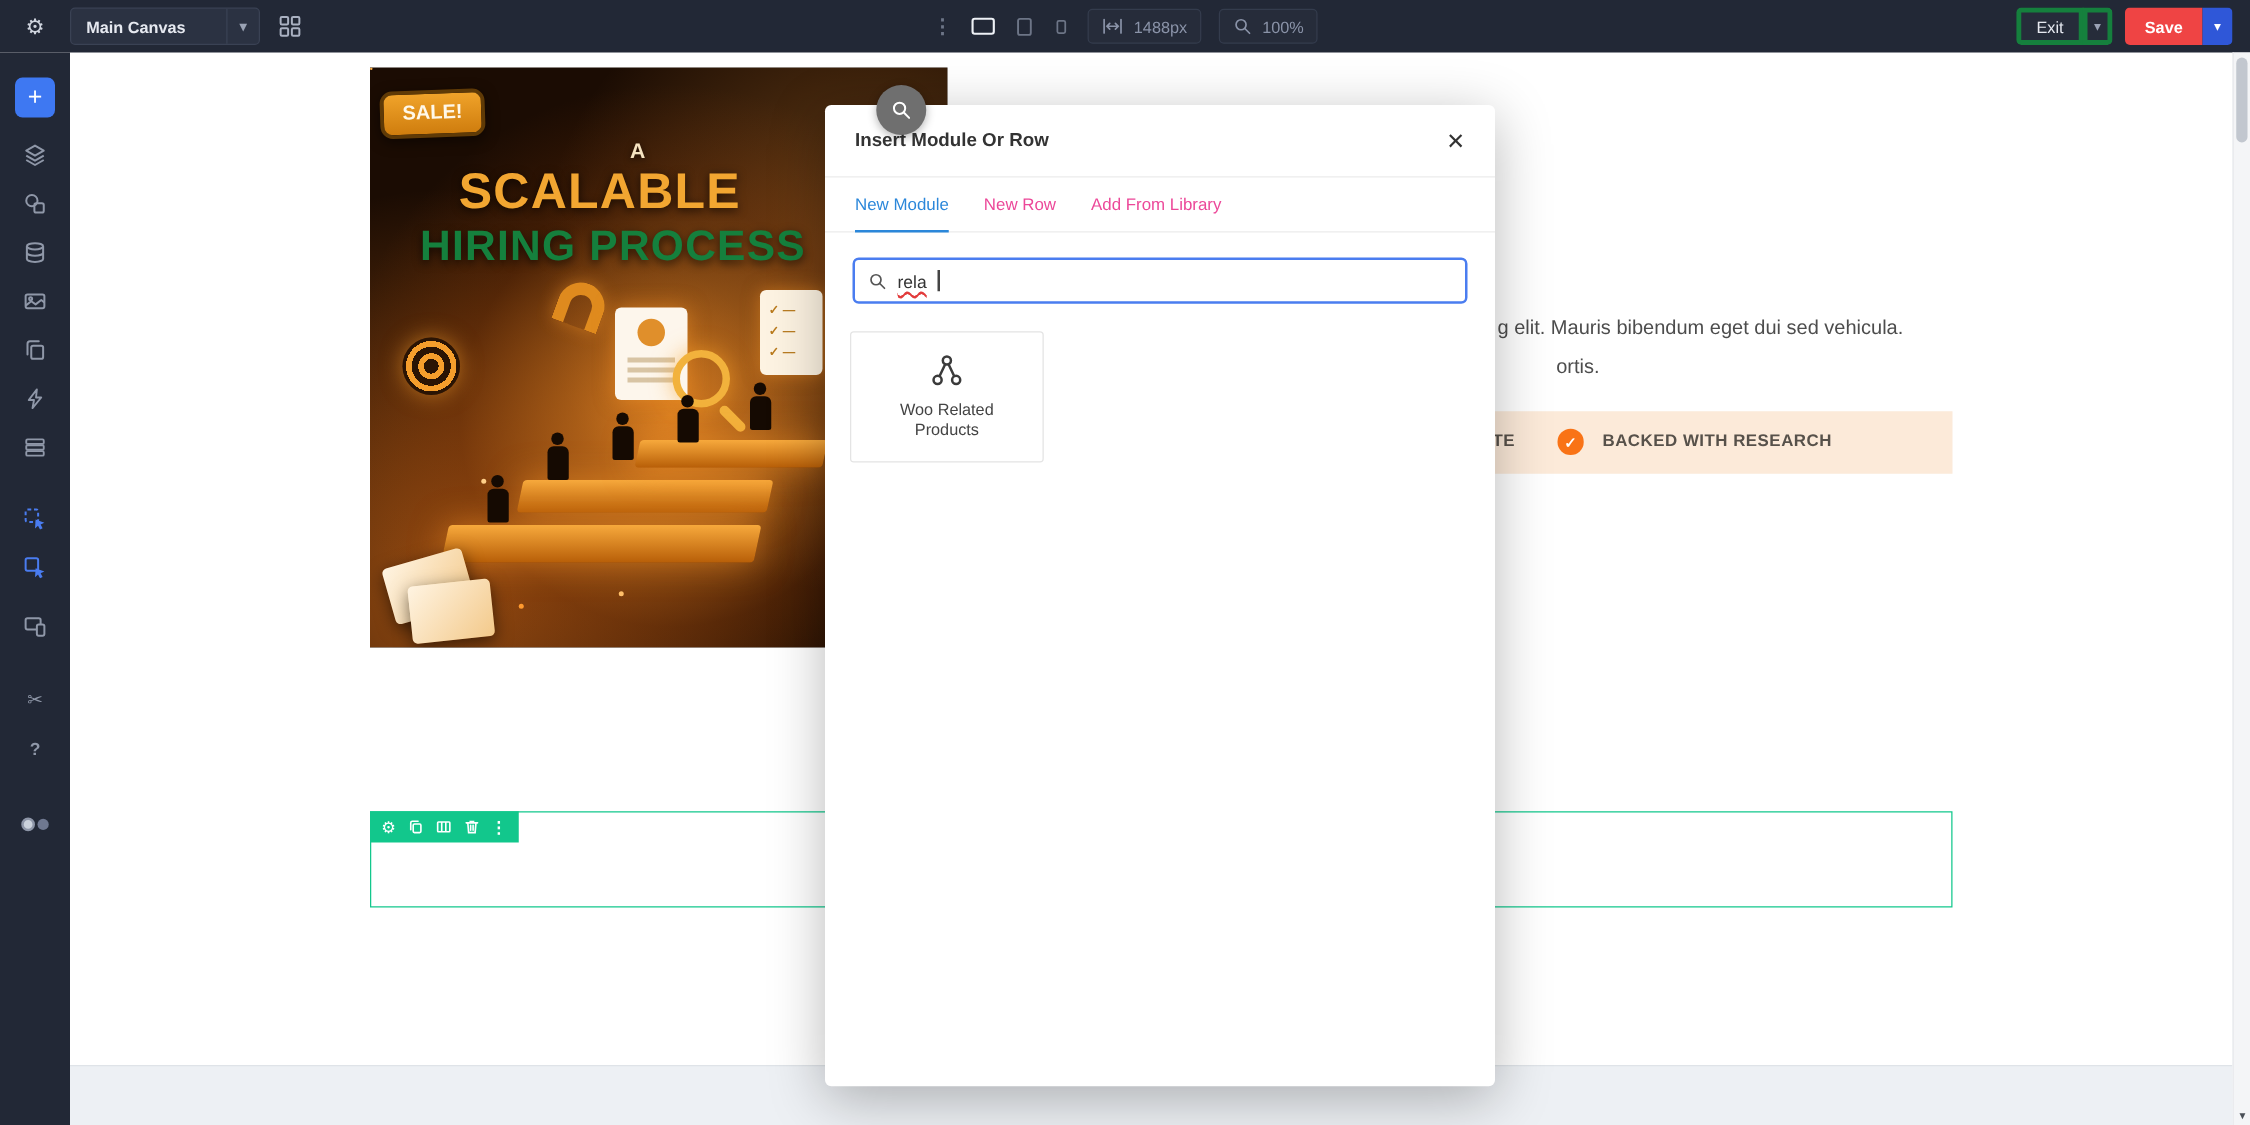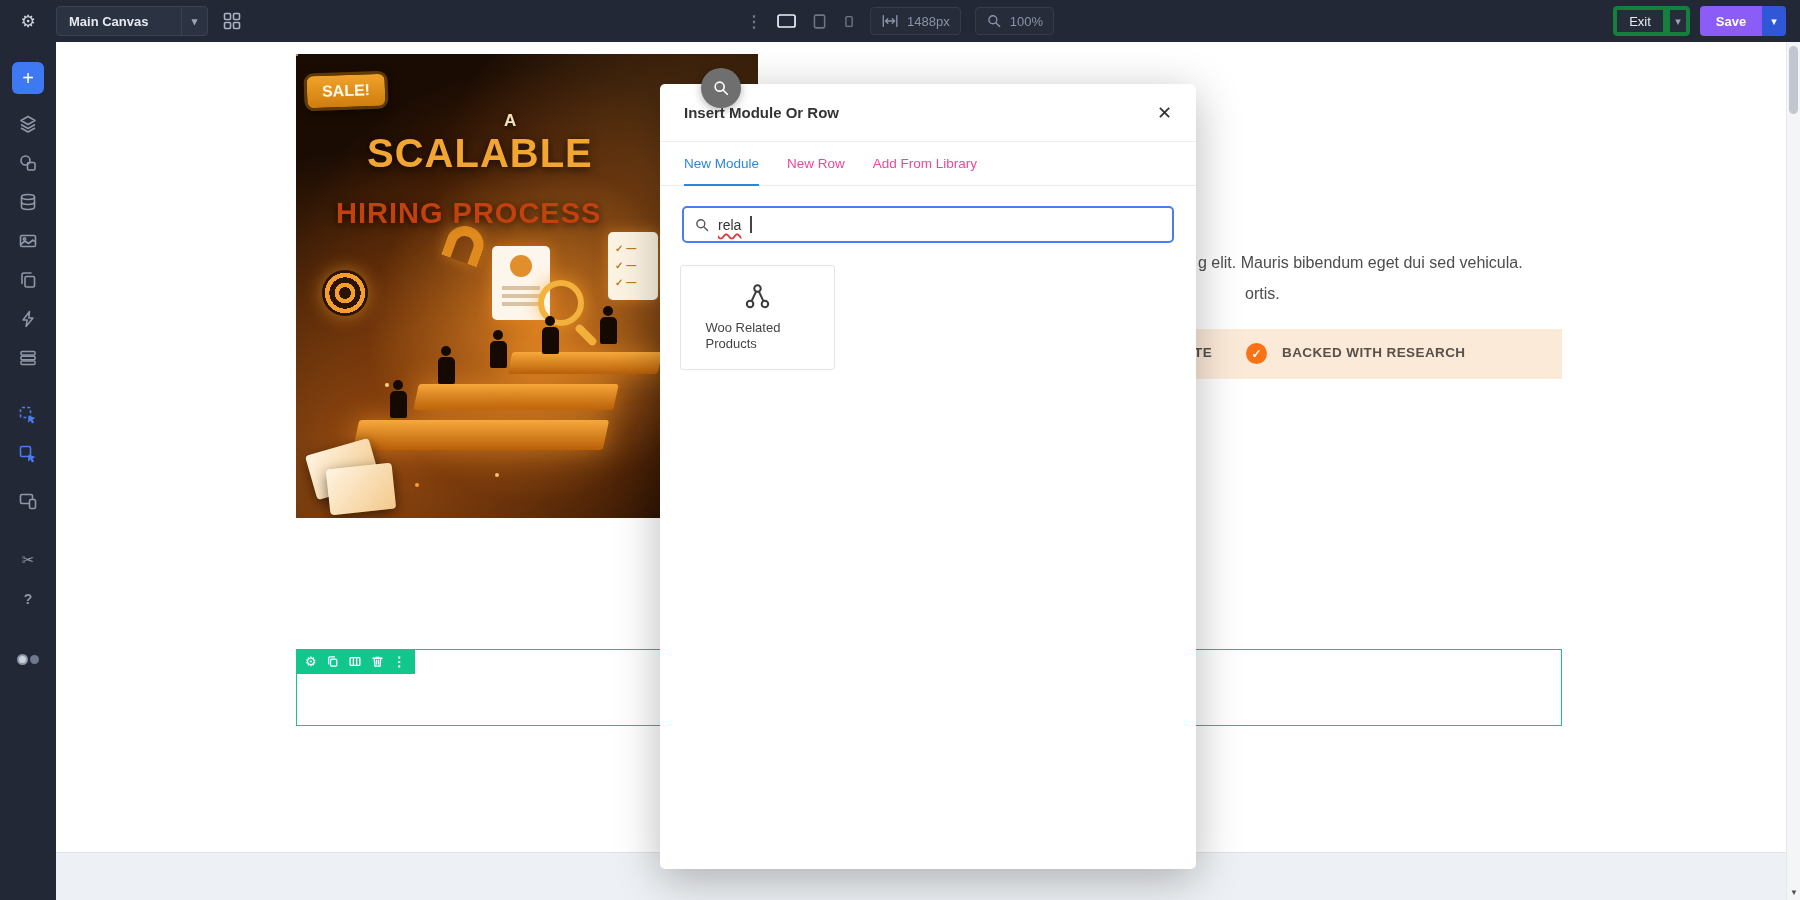--- a/index.html
+++ b/index.html
@@ -27,21 +27,21 @@
   .tb-box { height:28px; background:#262c3a; border:1px solid #343c4d; border-radius:4px;
             display:flex; align-items:center; gap:8px; padding:0 10px; color:#8a93a8; font-size:13px; }
   .tb-right { margin-left:auto; margin-right:14px; display:flex; gap:10px; }
   .btn-group { display:flex; height:30px; border-radius:4px; overflow:hidden; }
   .exit-group .seg { background:#262c3a; border:4px solid #15803d; color:#e6e9f0; font-size:13px;
                      display:flex; align-items:center; justify-content:center; }
   .exit-group .seg.main { width:54px; border-radius:4px 0 0 4px; }
   .exit-group .seg.chev { width:24px; margin-left:-1px; border-radius:0 4px 4px 0; color:#9aa2b4; font-size:11px; }
   .save-group .seg { color:#fff; font-size:13px; font-weight:bold;
                      display:flex; align-items:center; justify-content:center; }
-  .save-group .seg.main { width:62px; background:#8b5cf6; }
+  .save-group .seg.main { width:62px; background:#ef4444; }
   .save-group .seg.chev { width:24px; background:#2f57d8; font-size:11px; font-weight:normal; }
 
   
   .sidebar { position:absolute; top:42px; left:0; width:56px; height:858px; background:#222836;
              display:flex; flex-direction:column; align-items:center; padding-top:20px; z-index:40; }
   .add-btn { width:32px; height:32px; border-radius:6px; background:#3e78f2; color:#fff;
              font-size:20px; display:flex; align-items:center; justify-content:center; margin-bottom:14px; }
   .sb-icon { width:32px; height:32px; display:flex; align-items:center; justify-content:center;
              color:#8f97a8; margin-bottom:7px; font-size:15px; }
   .sb-icon.blue { color:#4a7cf0; }
@@ -66,22 +66,22 @@
   .sale-badge { position:absolute; left:8px; top:18px; background:linear-gradient(#f0a32a,#cf7d0e);
                 border:3px solid #5f3a06; border-radius:10px; padding:7px 15px; color:#fff8e9;
                 font-weight:bold; font-size:16px; transform:rotate(-2deg);
                 box-shadow:0 3px 10px rgba(0,0,0,.5); }
   .hero-t1 { position:absolute; left:112px; top:14px; font-size:36px; font-weight:bold; color:#f7eedd;
              letter-spacing:1px; text-shadow:0 2px 6px rgba(0,0,0,.65); }
   .hero-t2 { position:absolute; left:208px; top:57px; font-size:17px; font-weight:bold; color:#f5e3c0;
              text-shadow:0 2px 6px rgba(0,0,0,.65); }
   .hero-t3 { position:absolute; left:71px; top:77px; font-size:40px; font-weight:bold; color:#f2a631;
              letter-spacing:1px; text-shadow:0 2px 8px rgba(0,0,0,.7); }
-  .hero-t4 { position:absolute; left:40px; top:124px; font-size:29px; font-weight:bold; color:#c2410c;
-             letter-spacing:1px; white-space:nowrap; text-shadow:0 2px 8px rgba(0,0,0,.7);margin-top:19px; }
+  .hero-t4 { position:absolute; left:40px; top:124px; font-size:34px; font-weight:bold; color:#15803d;
+             letter-spacing:1px; white-space:nowrap; text-shadow:0 2px 8px rgba(0,0,0,.7); }
   .platform { position:absolute; background:linear-gradient(180deg,#f7a93c,#b85f08);
               transform:skewX(-12deg); border-radius:3px; box-shadow:0 0 26px rgba(247,150,40,.55); }
   .p1 { left:120px; top:330px; width:200px; height:26px; }
   .p2 { left:214px; top:298px; width:150px; height:22px; }
   .p3 { left:60px;  top:366px; width:250px; height:30px; }
   .fig { position:absolute; width:20px; }
   .fig::before { content:""; display:block; width:10px; height:10px; border-radius:50%;
                  background:#150a02; margin:0 auto 1px; }
   .fig::after  { content:""; display:block; width:17px; height:27px; background:#150a02;
                  border-radius:5px 5px 2px 2px; margin:0 auto; }
@@ -151,21 +151,21 @@
   .search-wrap { margin:20px 22px 0; height:37px; border:2px solid #4a7df0; border-radius:5px;
          display:flex; align-items:center; padding:0 10px; gap:8px; color:#555; }
   .search-text { font-size:14px; color:#333;
          text-decoration-line:underline; text-decoration-style:wavy;
          text-decoration-color:#e23b3b; text-decoration-thickness:1.5px; text-underline-offset:3px; }
   .caret { width:1.5px; height:17px; background:#444; margin-left:1px; }
   .results { padding:22px 20px; }
   .module-card { width:155px; height:105px; border:1px solid #e4e4e4; border-radius:3px;
          display:flex; flex-direction:column; align-items:center; justify-content:center; gap:10px;
          background:#fff; }
-  .module-label { font-size:13px; color:#444; line-height:1.25; width:104px; }
+  .module-label { font-size:13px; color:#444; text-align:center; line-height:1.25; width:104px; }
 
   
   .zoom-circle { position:absolute; left:701px; top:68px; width:40px; height:40px; border-radius:50%;
          background:#6f6f6f; display:flex; align-items:center; justify-content:center; z-index:55;
          box-shadow:0 2px 8px rgba(0,0,0,.3); color:#fff; }
 
   
   .scrollbar { position:absolute; right:0; top:42px; width:14px; height:858px; background:#f4f5f7;
          border-left:1px solid #e6e8eb; z-index:60; }
   .scroll-thumb { position:absolute; top:4px; left:2px; width:9px; height:68px; background:#c2c7cf;

